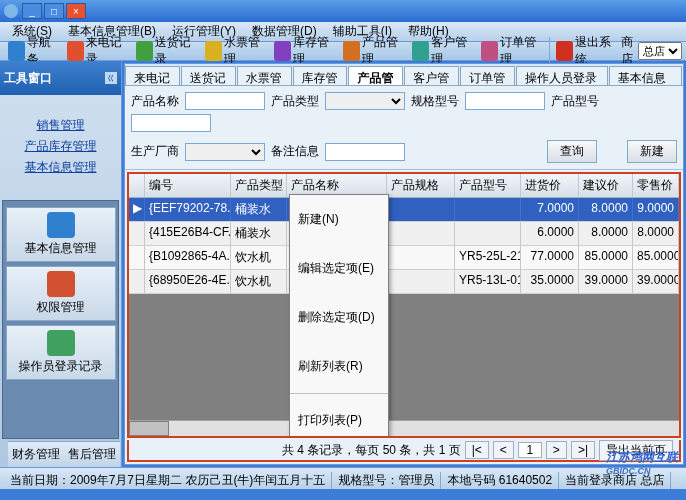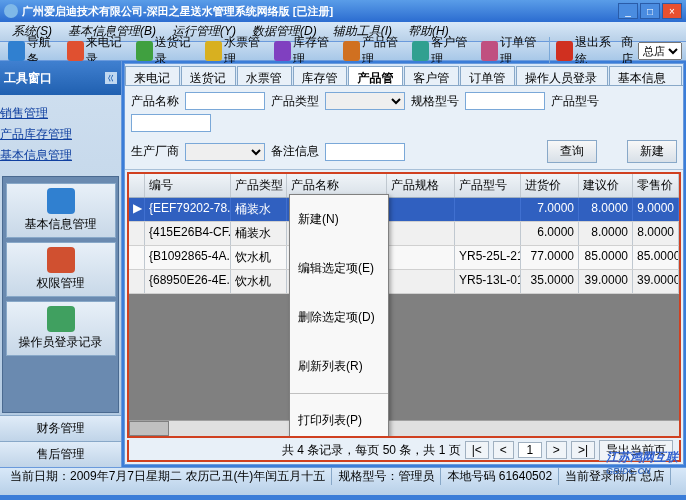--- a/index.html
+++ b/index.html
@@ -4,37 +4,37 @@
 <style>
 * { box-sizing: border-box; margin: 0; padding: 0; font-family: "Microsoft YaHei", SimSun, Arial, sans-serif; font-size: 12px; }
 body { background: #3b7dd8; width: 686px; height: 500px; overflow: hidden; }
 .titlebar { height: 22px; background: linear-gradient(#5a9de8, #2b6cd0); display: flex; align-items: center; padding: 0 4px; color: #fff; }
 .titlebar .icon { width: 14px; height: 14px; background: #7fb8e8; border-radius: 50%; margin-right: 4px; }
 .titlebar .title { flex: 1; font-weight: bold; font-size: 11px; }
 .window-btns { display: flex; gap: 2px; }
 .window-btns span { width: 20px; height: 16px; display: flex; align-items: center; justify-content: center; background: #4a8ce0; border: 1px solid #2a5ca8; color: #fff; font-size: 10px; cursor: pointer; }
 .window-btns .close { background: #e85030; }
 .menubar { height: 20px; background: linear-gradient(#d8e8f8, #b8d0e8); display: flex; align-items: center; padding: 0 4px; border-bottom: 1px solid #6a9adc; }
-.menubar span { padding: 0 8px; cursor: pointer; font-style: italic; }
+.menubar span { padding: 0 8px; cursor: pointer; }
 .toolbar { height: 19px; background: linear-gradient(#c8dcf0, #a8c8e8); display: flex; align-items: center; padding: 0 4px; border-bottom: 1px solid #6a9adc; }
 .tb-item { display: flex; align-items: center; padding: 2px 4px; margin-right: 2px; cursor: pointer; }
 .tb-icon { width: 20px; height: 20px; margin-right: 2px; border-radius: 3px; }
 .tb-sep { width: 2px; height: 28px; background: #7aa8d8; margin: 0 2px; }
 .tb-right { margin-left: auto; display: flex; align-items: center; gap: 4px; }
 .tb-right select { height: 18px; font-size: 11px; }
 .body-area { display: flex; height: 406px; }
 .sidebar { width: 132px; background: linear-gradient(#d0e0f0, #b0c8e0); border-right: 1px solid #6a9adc; display: flex; flex-direction: column; }
 .side-head { height: 34px; background: linear-gradient(#4080d0, #2060b0); color: #fff; display: flex; align-items: center; padding: 0 4px; justify-content: space-between; font-weight: bold; }
 .side-head .ctl { width: 12px; height: 12px; background: #c0d8f0; display: flex; align-items: center; justify-content: center; font-size: 9px; color: #2060b0; }
-.side-links { padding: 8px 0; }
+.side-links { padding: 20px 0; text-align: center; }
 .side-links div { padding: 2px 0; color: #1040a0; cursor: pointer; text-decoration: underline; }
 .side-panel { flex: 1; background: #6a8ab0; padding: 6px 0; display: flex; flex-direction: column; align-items: center; gap: 4px; border: 1px solid #4a6a90; margin: 2px; }
 .side-btn { width: 110px; padding: 4px; background: linear-gradient(#e8f0f8, #c8d8e8); border: 1px solid #88a8c8; text-align: center; cursor: pointer; display: flex; flex-direction: column; align-items: center; gap: 2px; }
 .side-btn .bi { width: 28px; height: 26px; border-radius: 4px; }
-.side-foot { display: flex; flex-direction: column; }
+.side-foot { display: flex; flex-direction: row; padding-left: 8px; }
 .side-foot div { padding: 4px; background: linear-gradient(#e0ecf8, #c0d4e8); border-top: 1px solid #88a8c8; text-align: center; cursor: pointer; }
 .main { flex: 1; background: #e8f0f8; display: flex; flex-direction: column; border: 1px solid #6a9adc; margin: 2px; }
 .tabs { height: 22px; display: flex; background: #d8e8f8; border-bottom: 1px solid #88a8c8; }
 .tab { padding: 3px 8px; border: 1px solid #88a8c8; border-bottom: none; background: #e8f0f8; cursor: pointer; margin-right: 1px; margin-top: 2px; }
 .tab.active { background: #fff; font-weight: bold; }
 .filters { padding: 6px; display: flex; flex-wrap: wrap; gap: 4px 6px; align-items: center; background: #e8f0f8; border-bottom: 1px solid #a8c0d8; }
 .filters label { }
 .filters input[type=text] { width: 80px; height: 18px; border: 1px solid #7aa8d8; }
 .filters select { width: 80px; height: 18px; border: 1px solid #7aa8d8; }
 .filters .btn { padding: 2px 12px; background: linear-gradient(#f8f8f8, #d8e0e8); border: 1px solid #88a8c8; cursor: pointer; margin-left: 24px; }
@@ -49,31 +49,30 @@
 .grow.sel div { border-right-color: #4070d0; }
 .num { text-align: right; }
 .ctx-menu { position: absolute; left: 160px; top: 20px; width: 100px; background: #f8f8f8; border: 1px solid #808080; box-shadow: 2px 2px 4px rgba(0,0,0,.3); z-index: 10; }
 .ctx-menu div { padding: 16px 8px; cursor: pointer; }
 .ctx-menu hr { border: none; border-top: 1px solid #c0c0c0; margin: 2px 0; }
 .scroll-h { height: 16px; background: #e0e0e0; border-top: 1px solid #a0a0a0; display: flex; }
 .scroll-h .thumb { width: 40px; background: #c0c0c0; border: 1px solid #808080; }
 .pager { height: 22px; background: #e8f0f8; display: flex; align-items: center; justify-content: flex-end; gap: 4px; padding: 0 6px; border: 2px solid #d04020; border-top: none; margin: 0 2px 2px 2px; }
 .pager .pg-btn { padding: 1px 6px; border: 1px solid #a0b0c0; background: #f0f4f8; cursor: pointer; }
 .pager input { width: 24px; height: 16px; text-align: center; border: 1px solid #a0b0c0; }
-.statusbar { height: 28px; background: linear-gradient(#d8e8f8, #b8d0e8); display: flex; align-items: flex-start; padding: 0 4px; font-size: 11px; border-top: 1px solid #6a9adc; }
+.statusbar { height: 22px; background: linear-gradient(#d8e8f8, #b8d0e8); display: flex; align-items: flex-end; padding: 0 4px; font-size: 11px; border-top: 1px solid #6a9adc; }
 .statusbar span { padding: 0 6px; border-right: 1px solid #88a8c8; }
 .watermark { position: absolute; right: 8px; bottom: 24px; color: #3060d0; font-style: italic; font-weight: bold; font-size: 14px; pointer-events: none; }
 .watermark small { display: block; font-size: 9px; color: #4070c0; }
 </style>
 </head>
 <body>
 
 <div class="titlebar">
   <span class="icon"></span>
-  <span class="title">广州爱启迪技术有限公司-深田之星送水管理系统网络版 [已注册]</span>
   <div class="window-btns">
     <span>_</span>
     <span>□</span>
     <span class="close">×</span>
   </div>
 </div>
 
 <div class="menubar" id="menubar">
     <span>系统(S)</span>
     <span>基本信息管理(B)</span>

